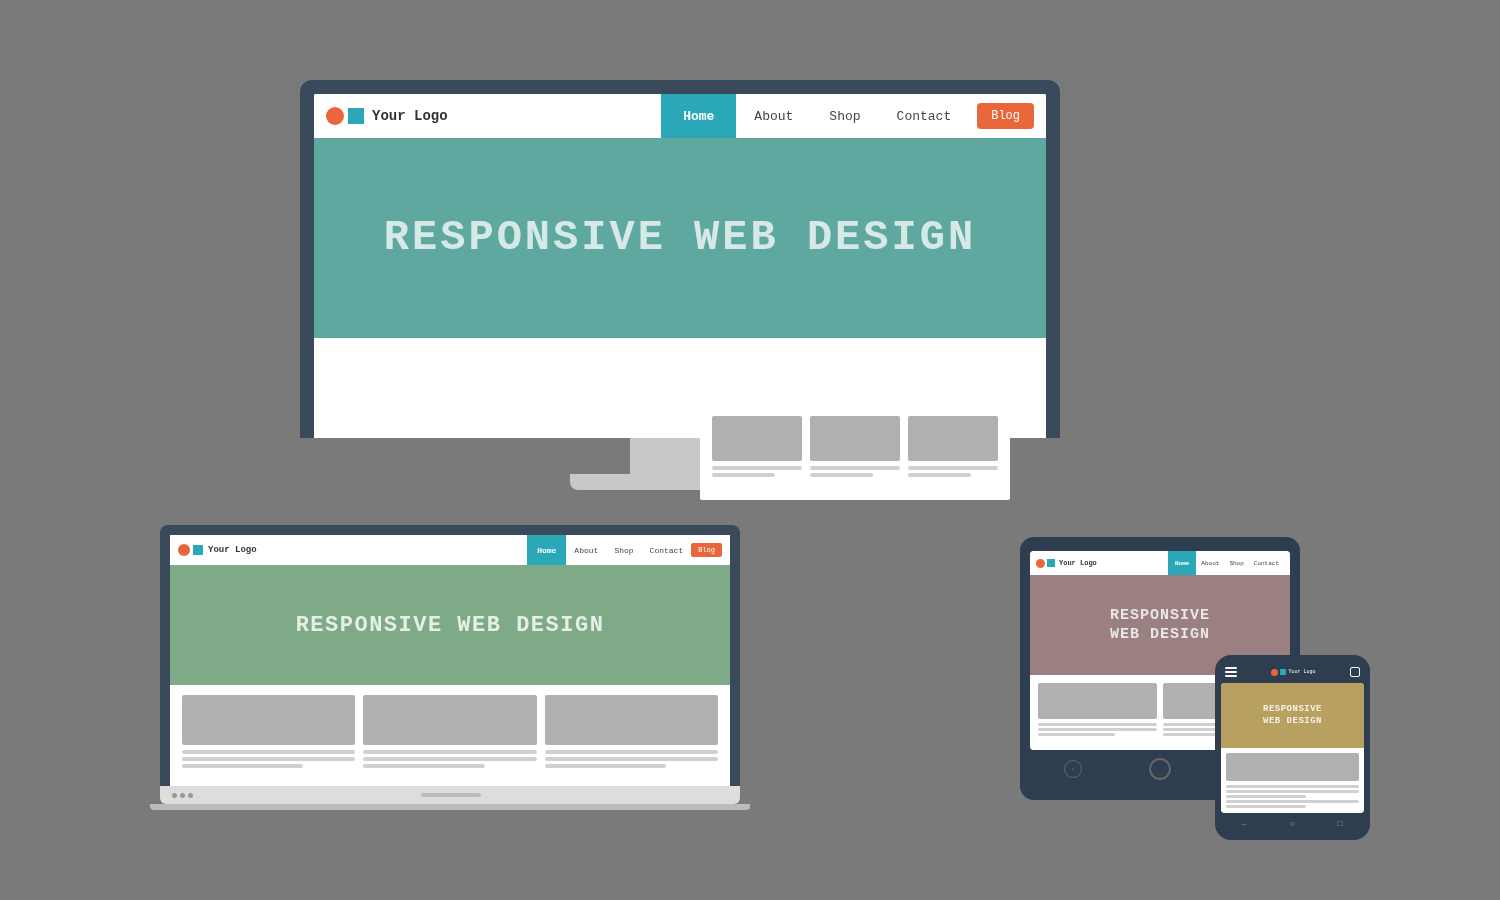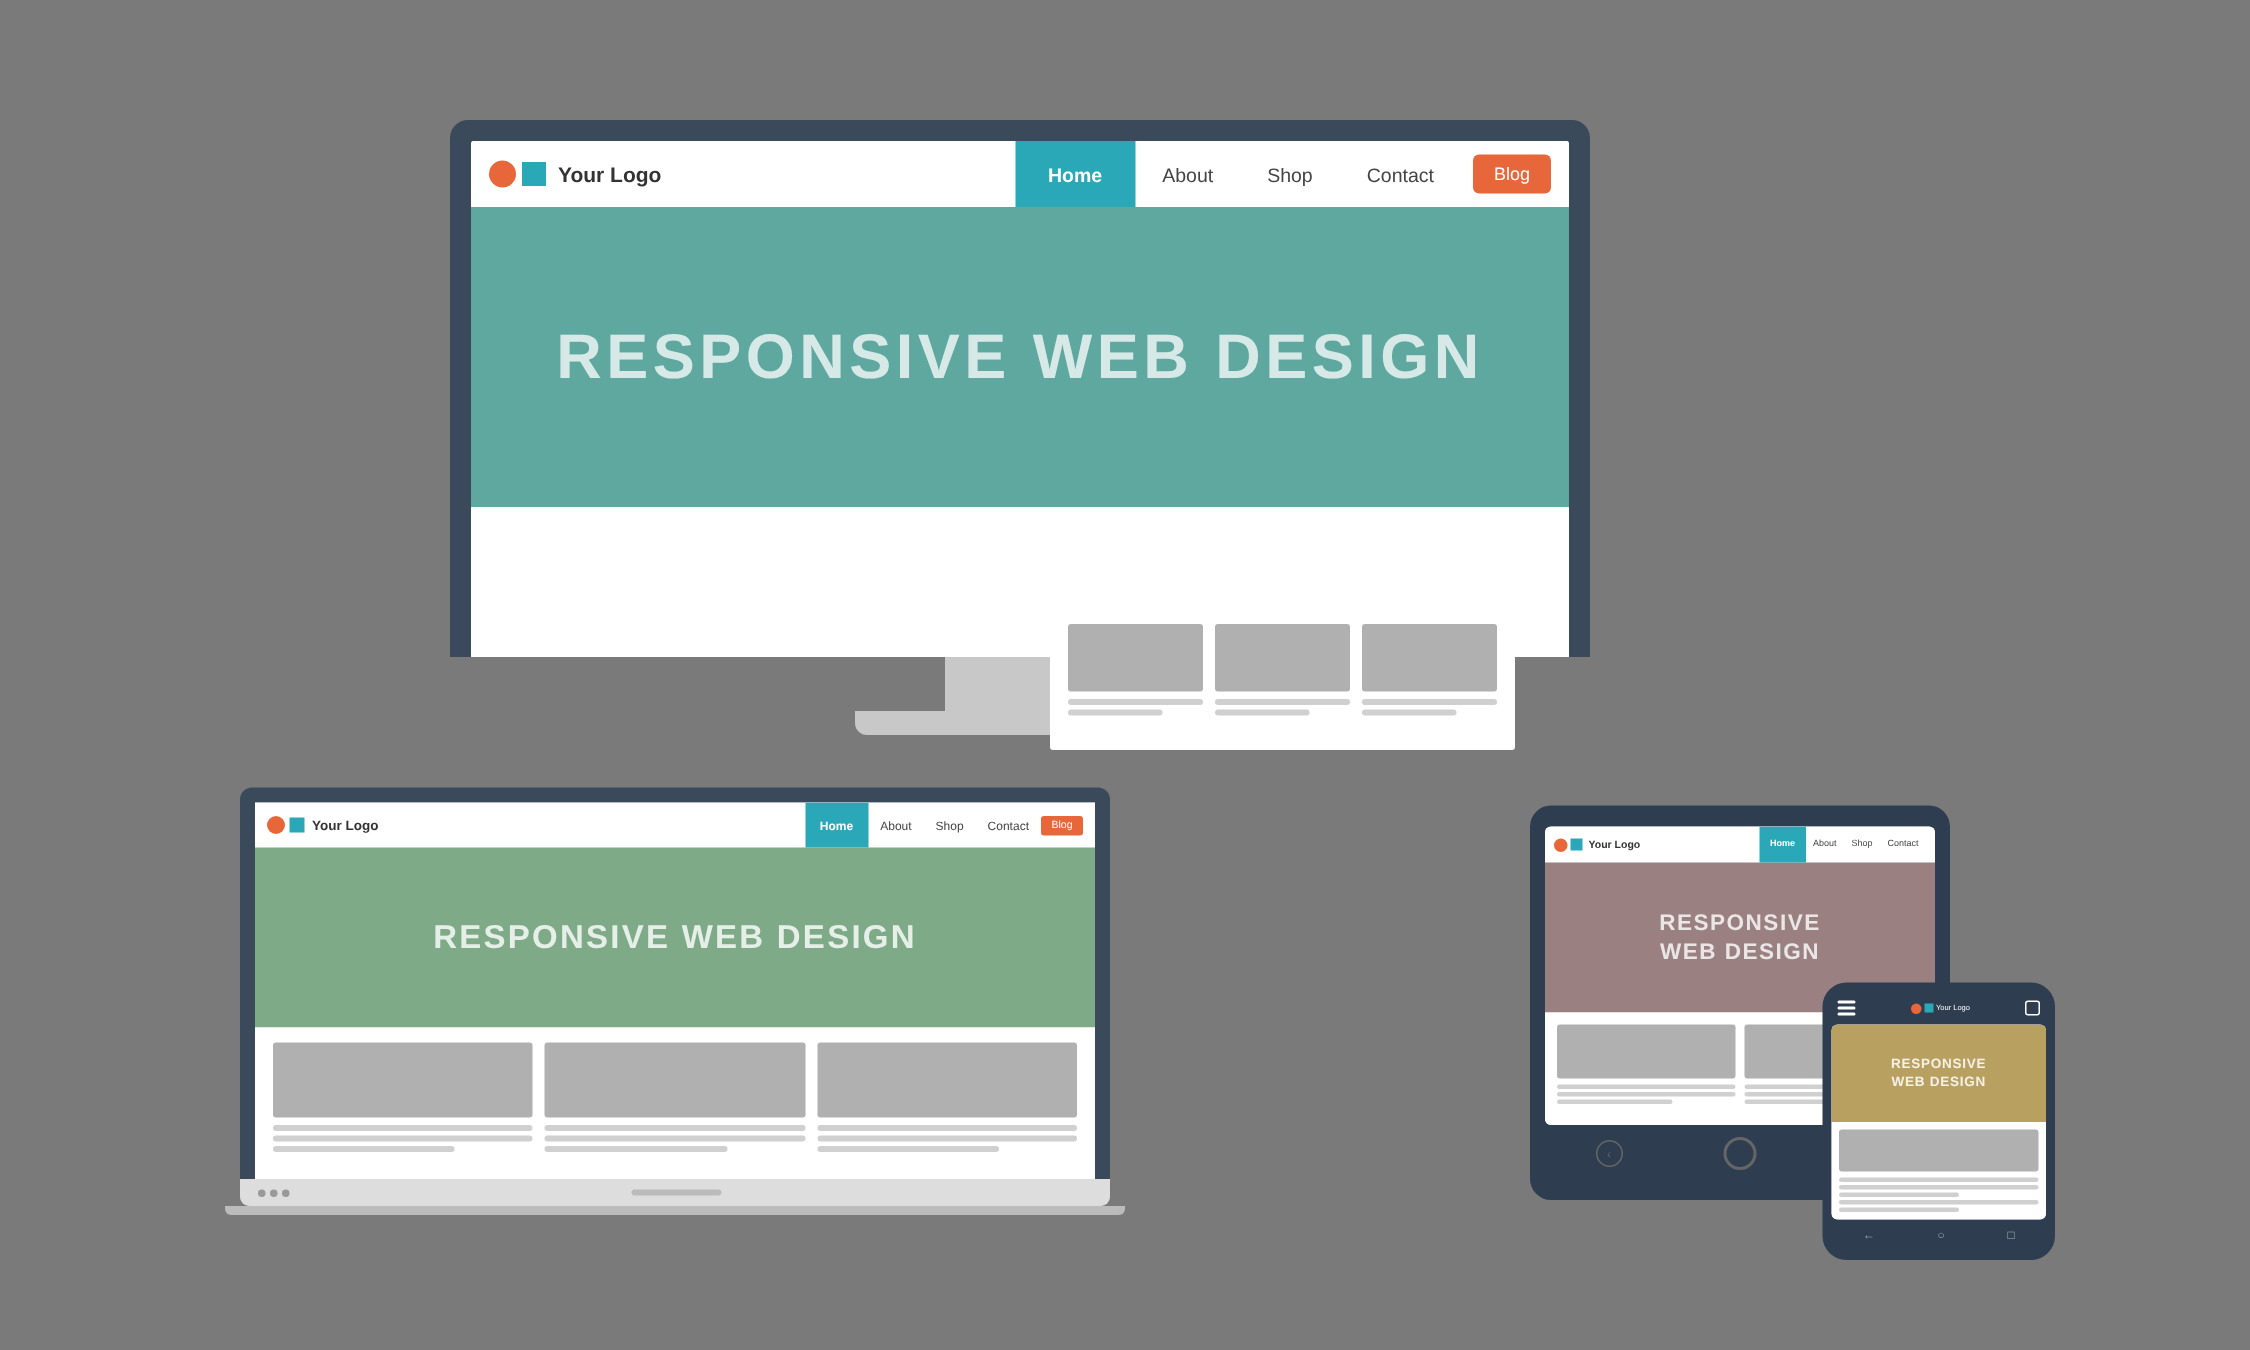--- a/index.html
+++ b/index.html
@@ -11,20 +11,21 @@
       align-items: center;
       justify-content: center;
       font-family: Arial, sans-serif;
       overflow: hidden;
     }
 
     .scene {
       position: relative;
       width: 1300px;
       height: 820px;
+      font-family: Liberation Mono, monospace;
     }
 
     
     .monitor {
       position: absolute;
       top: 40px;
       left: 200px;
       width: 760px;
     }
 

